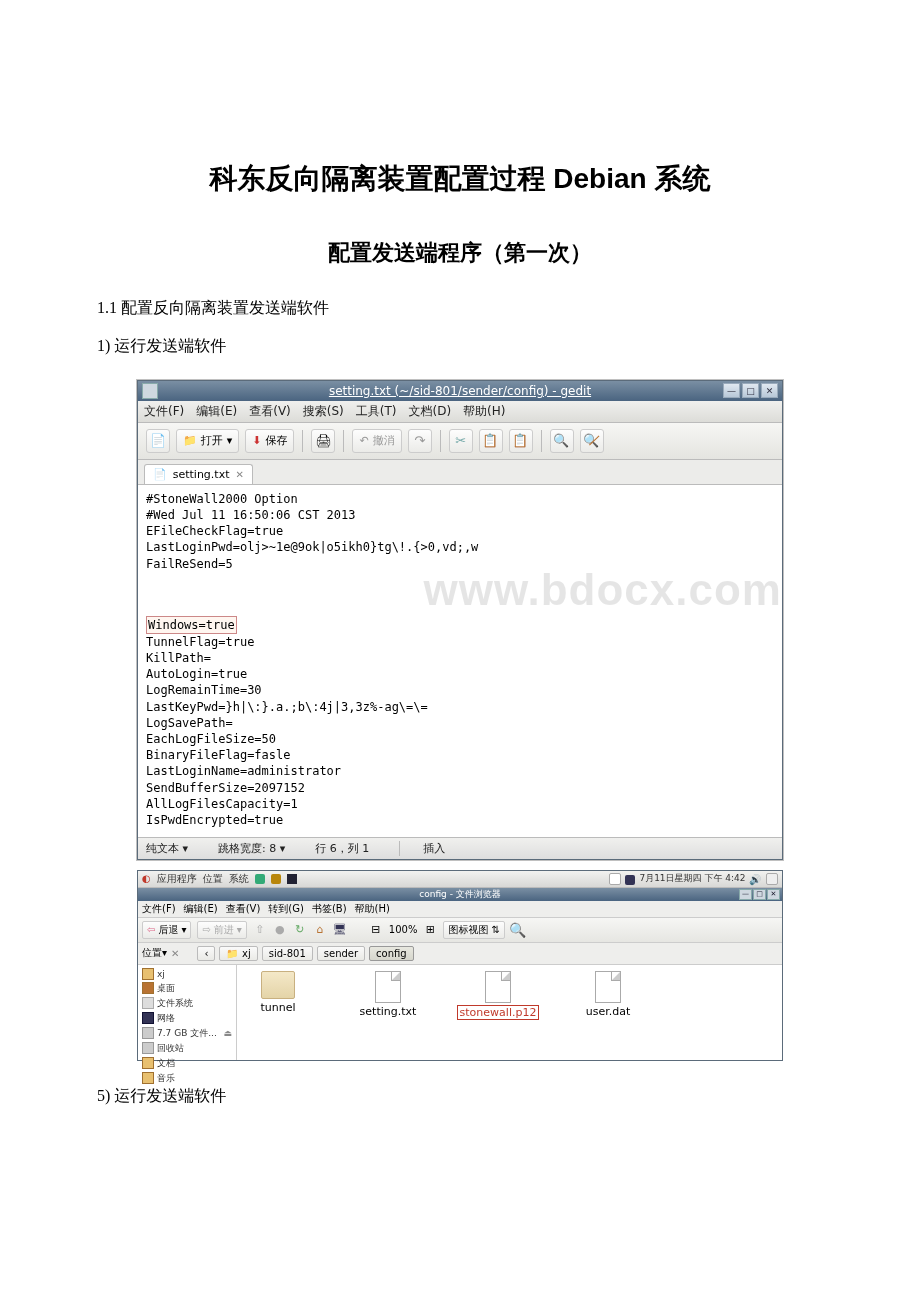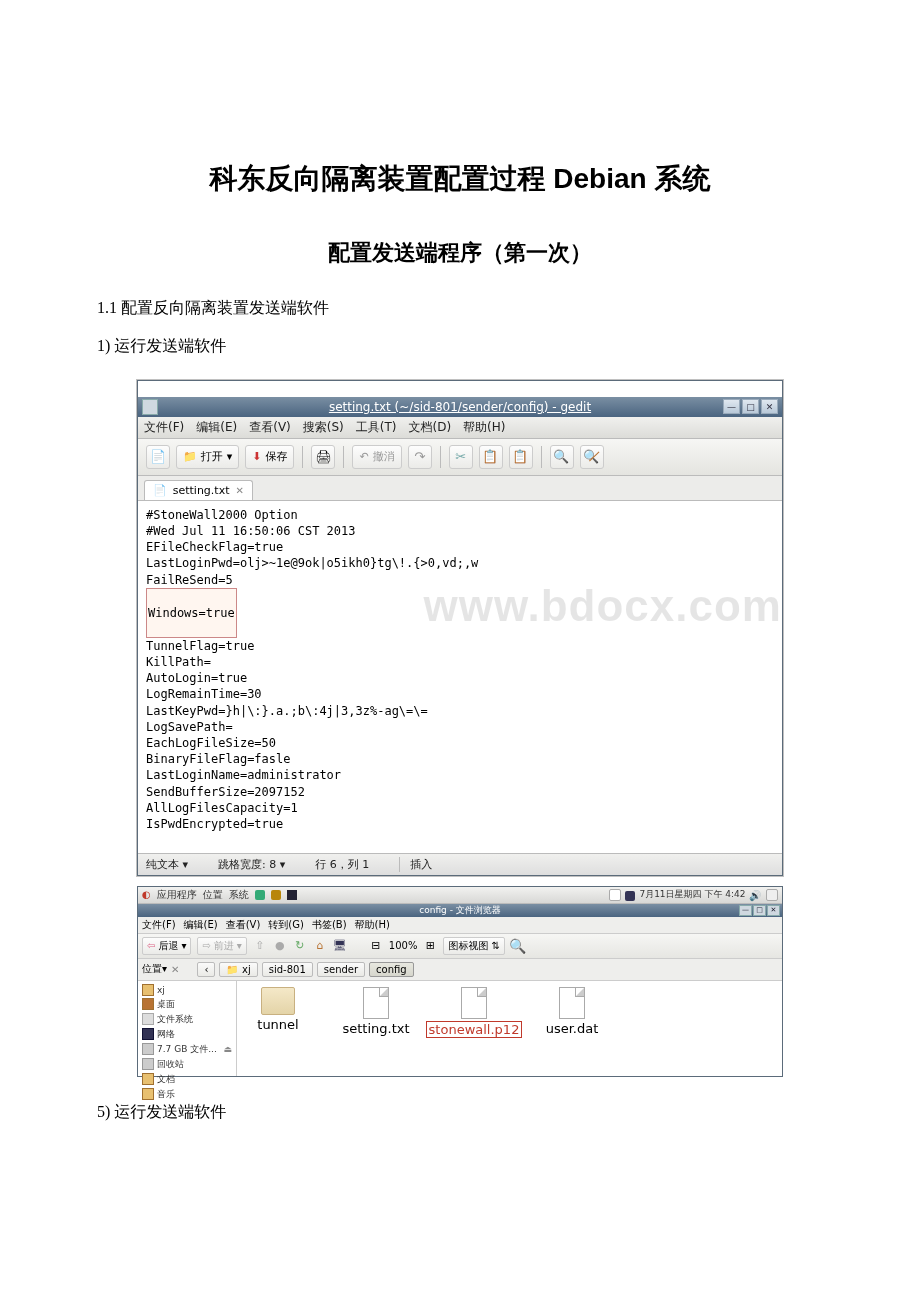--- a/index.html
+++ b/index.html
@@ -47,21 +47,20 @@
   .gedit-titlebar {
     height: 20px;
     background: linear-gradient(#7a8fa3, #4a6480);
     color: #fff;
     display: flex;
     align-items: center;
     justify-content: center;
     position: relative;
     font-size: 12px;
     text-decoration: underline;
-    margin-top: 16px;
   }
   .gedit-titlebar .left-icon {
     position: absolute;
     left: 4px;
     width: 14px;
     height: 14px;
     background: #cfd8e0;
     border: 1px solid #8aa;
   }
   .gedit-titlebar .win-btns {
@@ -150,22 +149,23 @@
     line-height: 1.35;
     color: #000;
     height: 340px;
     white-space: pre;
     position: relative;
     overflow: hidden;
   }
   .hl-line {
     border: 1px solid #cc8888;
     display: inline-block;
-    padding: 16px 1px;
+    padding: 0 1px;
     background: #fff6f0;
+    margin-top: 44px;
   }
   .watermark {
     position: absolute;
     top: 75px;
     left: 0;
     right: 0;
     text-align: right;
     font-family: Arial, sans-serif;
     font-size: 44px;
     font-weight: bold;
@@ -178,21 +178,21 @@
     border-top: 1px solid #bbb;
     padding: 3px 8px;
     display: flex;
     gap: 30px;
     font-size: 11px;
     color: #222;
     justify-content: flex-start;
   }
   .gedit-status .ins {
     border-left: 1px solid #bbb;
-    padding-left: 10px;
+    padding-left: 23px;
   }
 
   
   .fb {
     margin: 10px auto 0 auto;
     width: 644px;
     font-family: "DejaVu Sans", "WenQuanYi", sans-serif;
     font-size: 10px;
     border: 1px solid #5b6b7a;
   }
@@ -324,23 +324,23 @@
     width: 10px;
     height: 10px;
     display: inline-block;
     background: #c8a060;
     border: 1px solid #a07030;
   }
   .fb-main {
     flex: 1;
     padding: 6px;
     display: flex;
-    gap: 28px;
+    gap: 40px;
     text-align: left;
-    font-size: 13px;
+    font-size: 11px;
   }
   .fb-item {
     display: flex;
     flex-direction: column;
     align-items: center;
     gap: 2px;
     width: 70px;
   }
   .fb-item .folder-ico {
     width: 32px;

